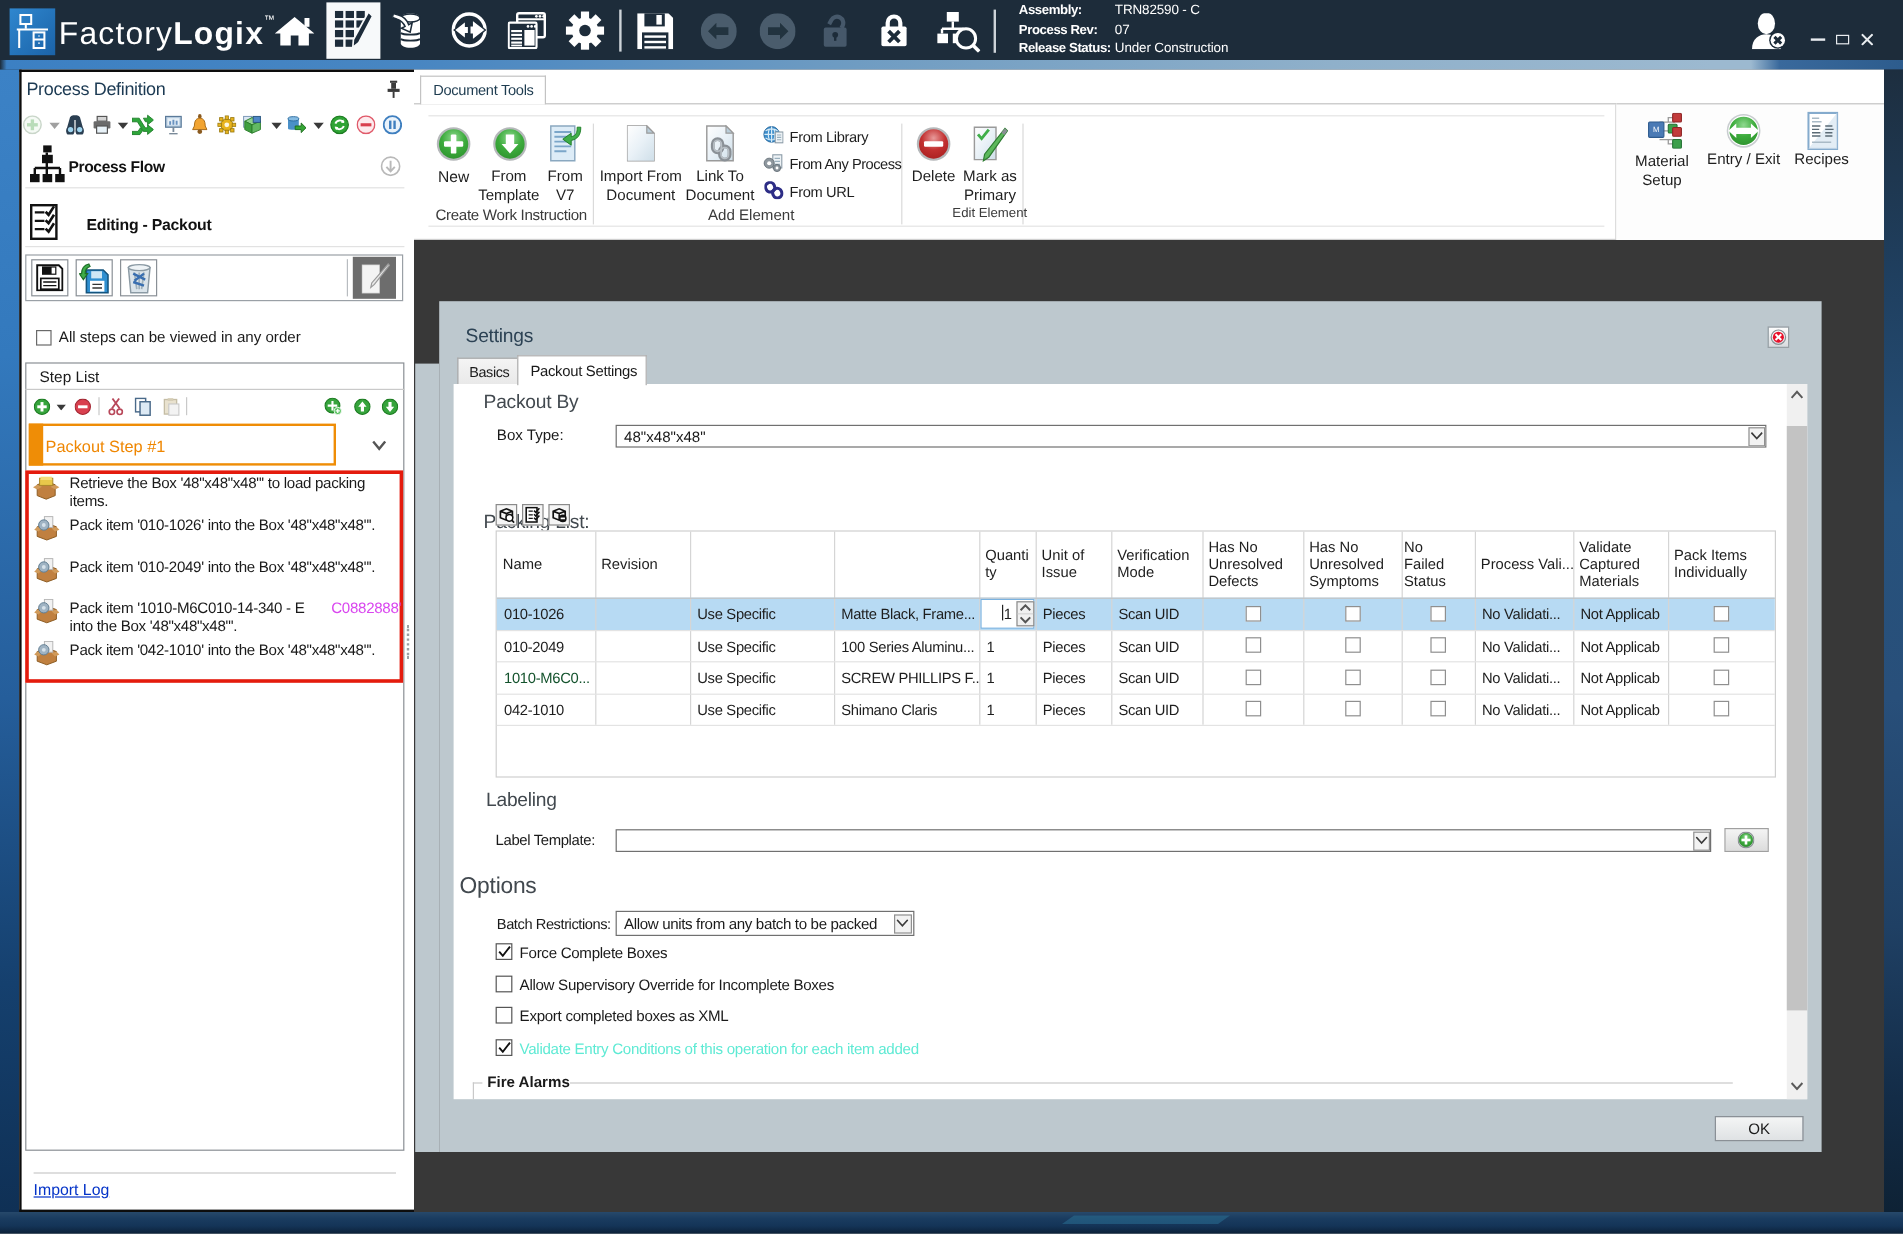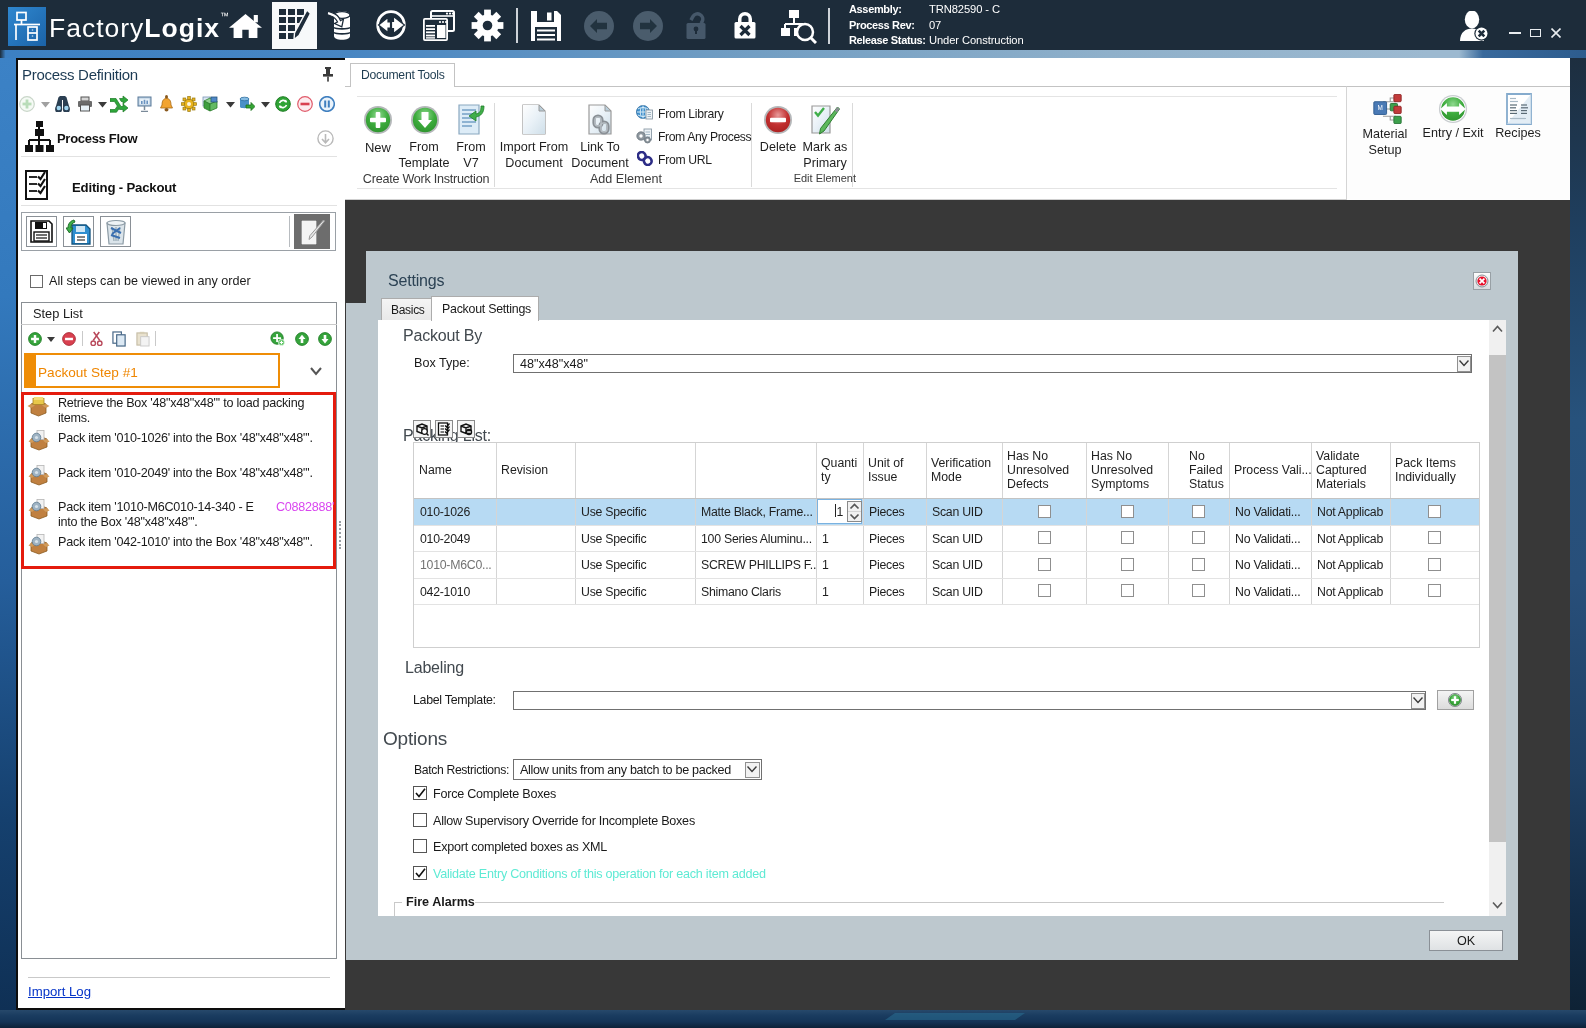--- a/index.html
+++ b/index.html
@@ -746,21 +746,21 @@
 <div class="abs" style="left:512px;top:0;width:76px;height:55.3px;display:flex;align-items:center;overflow:hidden;">
       <div style="padding-left:5px;font-size:12.3px;line-height:13.8px;color:#1e1e1e;white-space:nowrap;">Verification<br>Mode</div>
     </div>
 <div class="abs" style="left:588px;top:0;width:84px;height:55.3px;display:flex;align-items:center;overflow:hidden;">
       <div style="padding-left:5px;font-size:12.3px;line-height:13.8px;color:#1e1e1e;white-space:nowrap;">Has No<br>Unresolved<br>Defects</div>
     </div>
 <div class="abs" style="left:672px;top:0;width:82px;height:55.3px;display:flex;align-items:center;overflow:hidden;">
       <div style="padding-left:5px;font-size:12.3px;line-height:13.8px;color:#1e1e1e;white-space:nowrap;">Has No<br>Unresolved<br>Symptoms</div>
     </div>
 <div class="abs" style="left:754px;top:0;width:61px;height:55.3px;display:flex;align-items:center;overflow:hidden;">
-      <div style="padding-left:21px;font-size:12.3px;line-height:13.8px;color:#1e1e1e;white-space:nowrap;">No<br>Failed<br>Status</div>
+      <div style="padding-left:2px;font-size:12.3px;line-height:13.8px;color:#1e1e1e;white-space:nowrap;">No<br>Failed<br>Status</div>
     </div>
 <div class="abs" style="left:815px;top:0;width:82px;height:55.3px;display:flex;align-items:center;overflow:hidden;">
       <div style="padding-left:5px;font-size:12.3px;line-height:13.8px;color:#1e1e1e;white-space:nowrap;">Process Vali...</div>
     </div>
 <div class="abs" style="left:897px;top:0;width:79px;height:55.3px;display:flex;align-items:center;overflow:hidden;">
       <div style="padding-left:5px;font-size:12.3px;line-height:13.8px;color:#1e1e1e;white-space:nowrap;">Validate<br>Captured<br>Materials</div>
     </div>
 <div class="abs" style="left:976px;top:0;width:89px;height:55.3px;display:flex;align-items:center;overflow:hidden;">
       <div style="padding-left:5px;font-size:12.3px;line-height:13.8px;color:#1e1e1e;white-space:nowrap;">Pack Items<br>Individually</div>
     </div>
@@ -791,21 +791,21 @@
 <div class="abs" style="left:287.0px;top:88.7px;width:115px;letter-spacing:-0.25px;font-size:12.3px;color:#1e1e1e;white-space:nowrap;overflow:hidden;">100 Series Aluminu...</div>
 <div class="abs" style="left:408.0px;top:88.7px;width:41px;letter-spacing:-0.25px;font-size:12.3px;color:#1e1e1e;white-space:nowrap;overflow:hidden;">1</div>
 <div class="abs" style="left:455.0px;top:88.7px;width:57px;letter-spacing:-0.25px;font-size:12.3px;color:#1e1e1e;white-space:nowrap;overflow:hidden;">Pieces</div>
 <div class="abs" style="left:518.0px;top:88.7px;width:70px;letter-spacing:-0.25px;font-size:12.3px;color:#1e1e1e;white-space:nowrap;overflow:hidden;">Scan UID</div>
 <div class="abs" style="left:623.5px;top:88.2px;width:13px;height:13px;border:1px solid #8f8f8f;background:#fff;box-sizing:border-box;"></div>
 <div class="abs" style="left:706.5px;top:88.2px;width:13px;height:13px;border:1px solid #8f8f8f;background:#fff;box-sizing:border-box;"></div>
 <div class="abs" style="left:778.0px;top:88.2px;width:13px;height:13px;border:1px solid #8f8f8f;background:#fff;box-sizing:border-box;"></div>
 <div class="abs" style="left:821.0px;top:88.7px;width:76px;letter-spacing:-0.25px;font-size:12.3px;color:#1e1e1e;white-space:nowrap;overflow:hidden;">No Validati...</div>
 <div class="abs" style="left:903.0px;top:88.7px;width:73px;letter-spacing:-0.25px;font-size:12.3px;color:#1e1e1e;white-space:nowrap;overflow:hidden;">Not Applicab</div>
 <div class="abs" style="left:1014.0px;top:88.2px;width:13px;height:13px;border:1px solid #8f8f8f;background:#fff;box-sizing:border-box;"></div>
-<div class="abs" style="left:6.0px;top:115.1px;width:76px;letter-spacing:-0.25px;font-size:12.3px;color:#737373;white-space:nowrap;overflow:hidden;">1010-M6C0...</div>
+<div class="abs" style="left:6.0px;top:115.1px;width:76px;letter-spacing:-0.25px;font-size:12.3px;color:#14532d;white-space:nowrap;overflow:hidden;">1010-M6C0...</div>
 <div class="abs" style="left:167.0px;top:115.1px;width:114px;letter-spacing:-0.25px;font-size:12.3px;color:#1e1e1e;white-space:nowrap;overflow:hidden;">Use Specific</div>
 <div class="abs" style="left:287.0px;top:115.1px;width:115px;letter-spacing:-0.25px;font-size:12.3px;color:#1e1e1e;white-space:nowrap;overflow:hidden;">SCREW PHILLIPS F...</div>
 <div class="abs" style="left:408.0px;top:115.1px;width:41px;letter-spacing:-0.25px;font-size:12.3px;color:#1e1e1e;white-space:nowrap;overflow:hidden;">1</div>
 <div class="abs" style="left:455.0px;top:115.1px;width:57px;letter-spacing:-0.25px;font-size:12.3px;color:#1e1e1e;white-space:nowrap;overflow:hidden;">Pieces</div>
 <div class="abs" style="left:518.0px;top:115.1px;width:70px;letter-spacing:-0.25px;font-size:12.3px;color:#1e1e1e;white-space:nowrap;overflow:hidden;">Scan UID</div>
 <div class="abs" style="left:623.5px;top:114.6px;width:13px;height:13px;border:1px solid #8f8f8f;background:#fff;box-sizing:border-box;"></div>
 <div class="abs" style="left:706.5px;top:114.6px;width:13px;height:13px;border:1px solid #8f8f8f;background:#fff;box-sizing:border-box;"></div>
 <div class="abs" style="left:778.0px;top:114.6px;width:13px;height:13px;border:1px solid #8f8f8f;background:#fff;box-sizing:border-box;"></div>
 <div class="abs" style="left:821.0px;top:115.1px;width:76px;letter-spacing:-0.25px;font-size:12.3px;color:#1e1e1e;white-space:nowrap;overflow:hidden;">No Validati...</div>
 <div class="abs" style="left:903.0px;top:115.1px;width:73px;letter-spacing:-0.25px;font-size:12.3px;color:#1e1e1e;white-space:nowrap;overflow:hidden;">Not Applicab</div>

